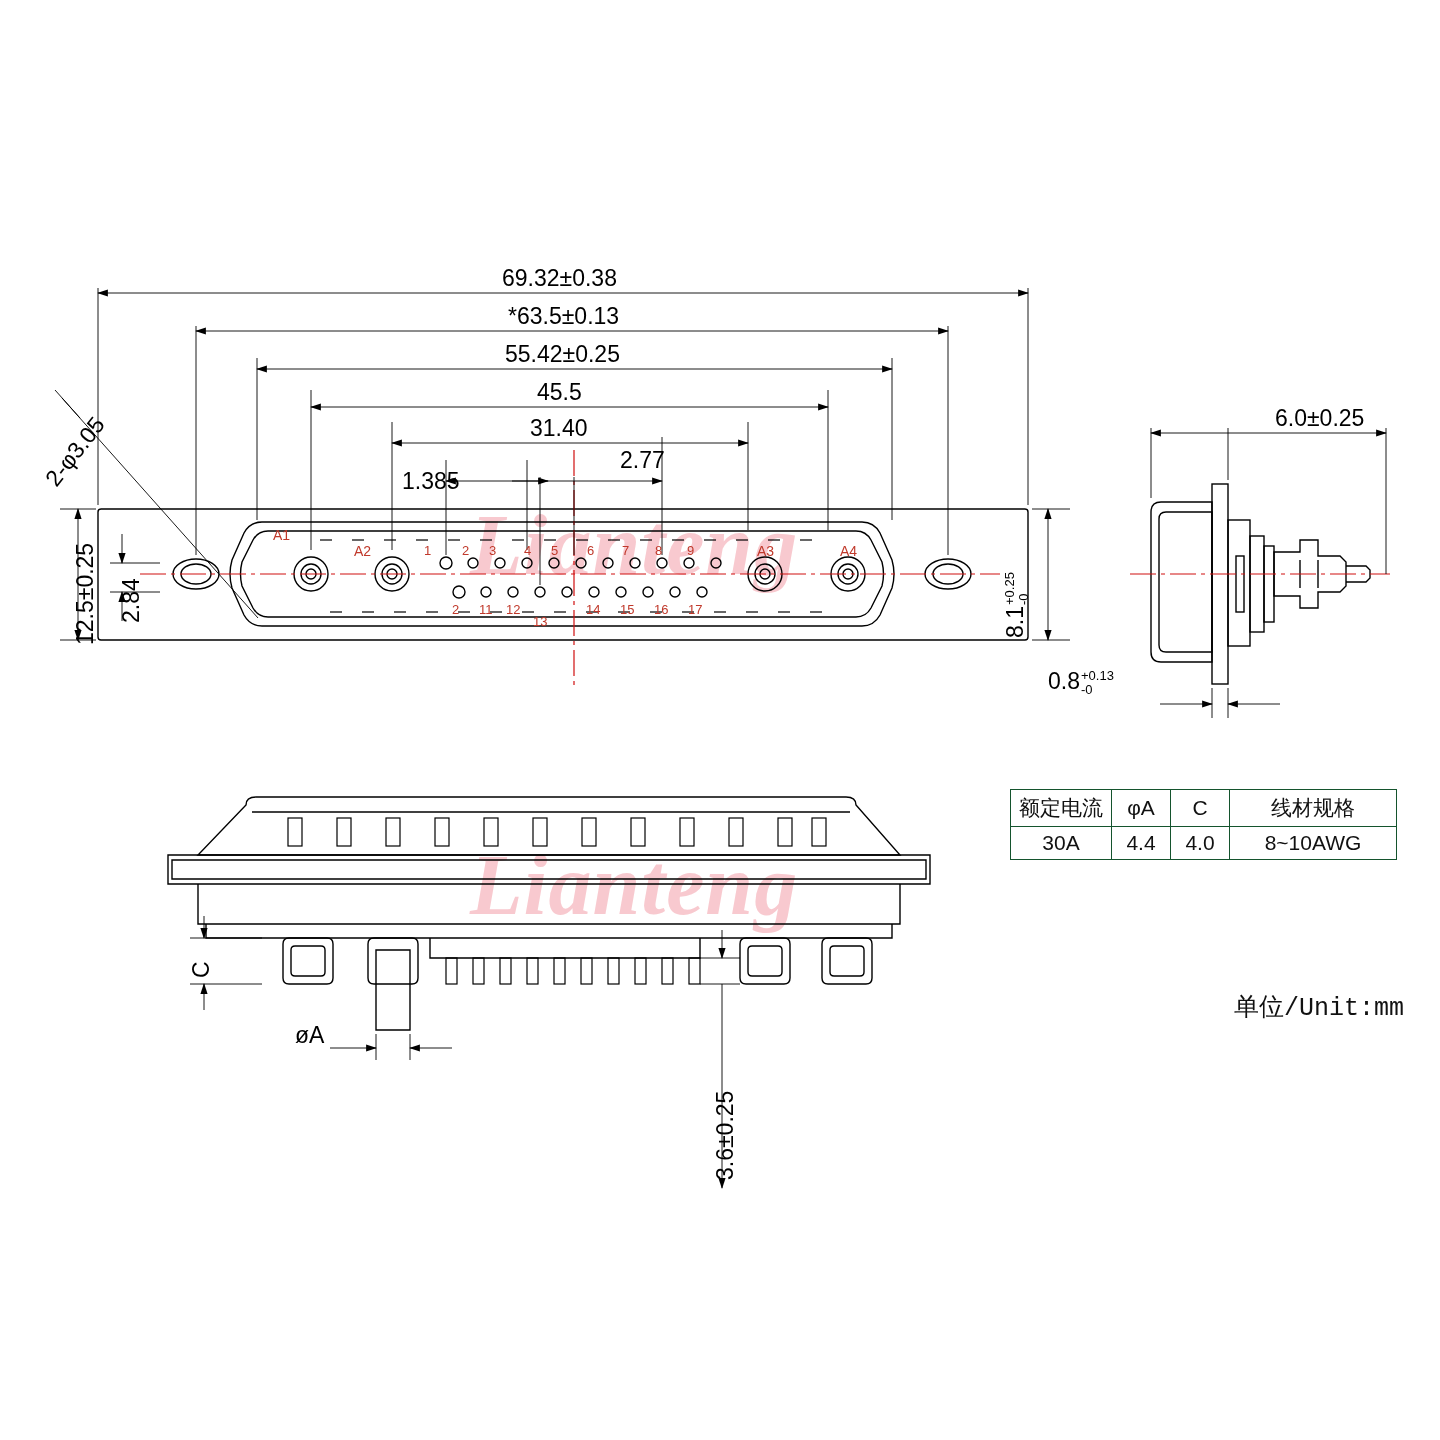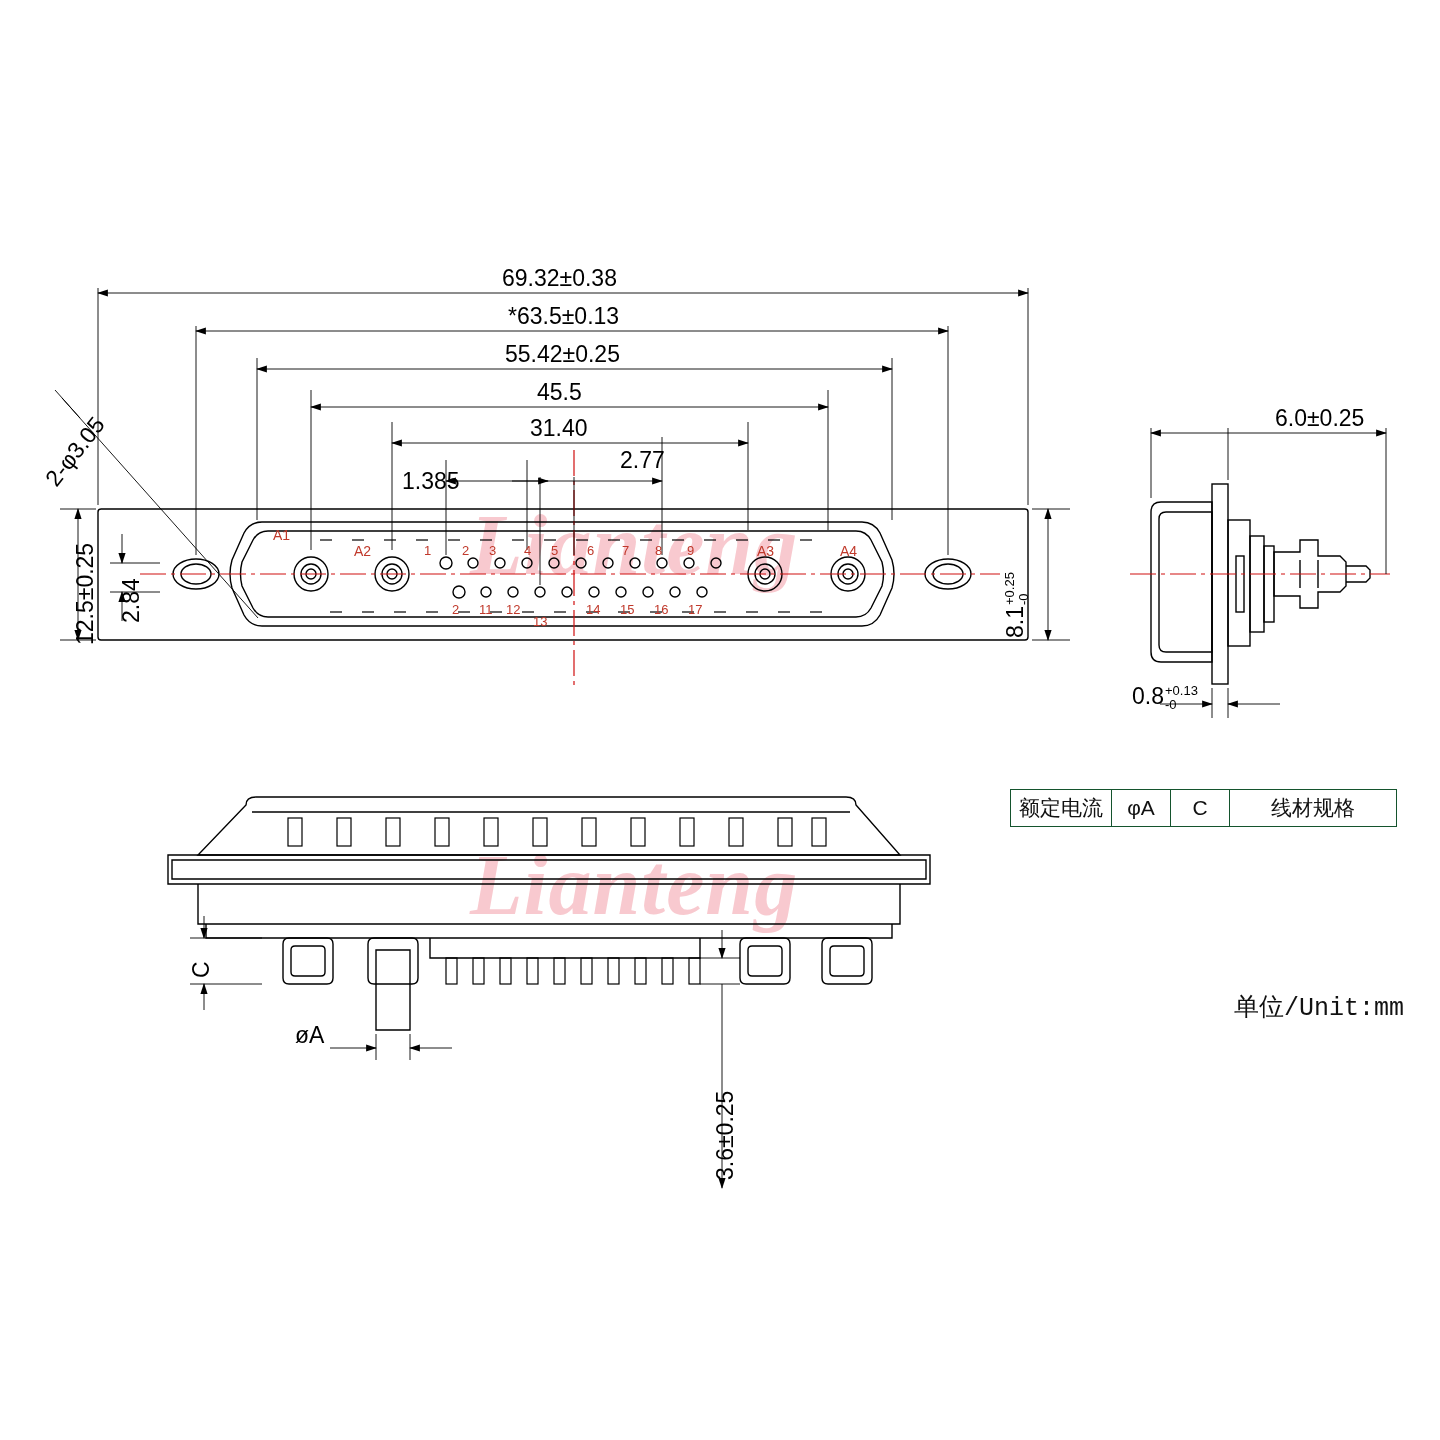--- a/index.html
+++ b/index.html
@@ -370,21 +370,21 @@
   <div class="dim rot90" style="left:72px;top:645px;">12.5±0.25</div>
   <div class="dim rot90" style="left:118px;top:623px;">2.84</div>
 
   <div class="dim rot90" style="left:40px;top:475px;transform:rotate(-52deg);transform-origin:left top;">2-φ3.05</div>
 
   <div class="dim rot90" style="left:1002px;top:638px;">
     <span>8.1</span><span class="tolstack"><span>+0.25</span><br><span>-0</span></span>
   </div>
 
   <div class="dim" style="left:1275px;top:405px;">6.0±0.25</div>
-  <div class="dim" style="left:1132px;top:668px;margin-top:15px;">
+  <div class="dim" style="left:1048px;top:668px;">
     <span>0.8</span><span class="tolstack"><span>+0.13</span><br><span>-0</span></span>
   </div>
 
   <div class="dim rot90" style="left:188px;top:978px;">C</div>
   <div class="dim" style="left:295px;top:1022px;">øA</div>
   <div class="dim rot90" style="left:712px;top:1180px;">3.6±0.25</div>
 
   <div class="pinA" style="left:273px;top:527px;">A1</div>
   <div class="pinA" style="left:354px;top:543px;">A2</div>
   <div class="pinA" style="left:757px;top:543px;">A3</div>
@@ -412,18 +412,24 @@
   <table class="spec-table">
     <thead>
       <tr>
         <th class="col0">额定电流</th>
         <th class="col1">φA</th>
         <th class="col2">C</th>
         <th class="col3">线材规格</th>
       </tr>
     </thead>
     <tbody>
+      <tr>
+        <td>30A</td>
+        <td>4.4</td>
+        <td>4.0</td>
+        <td>8~10AWG</td>
+      </tr>
     </tbody>
   </table>
 
   <div class="unit-note">单位/Unit:mm</div>
 
 </div>
 
 </body></html>

